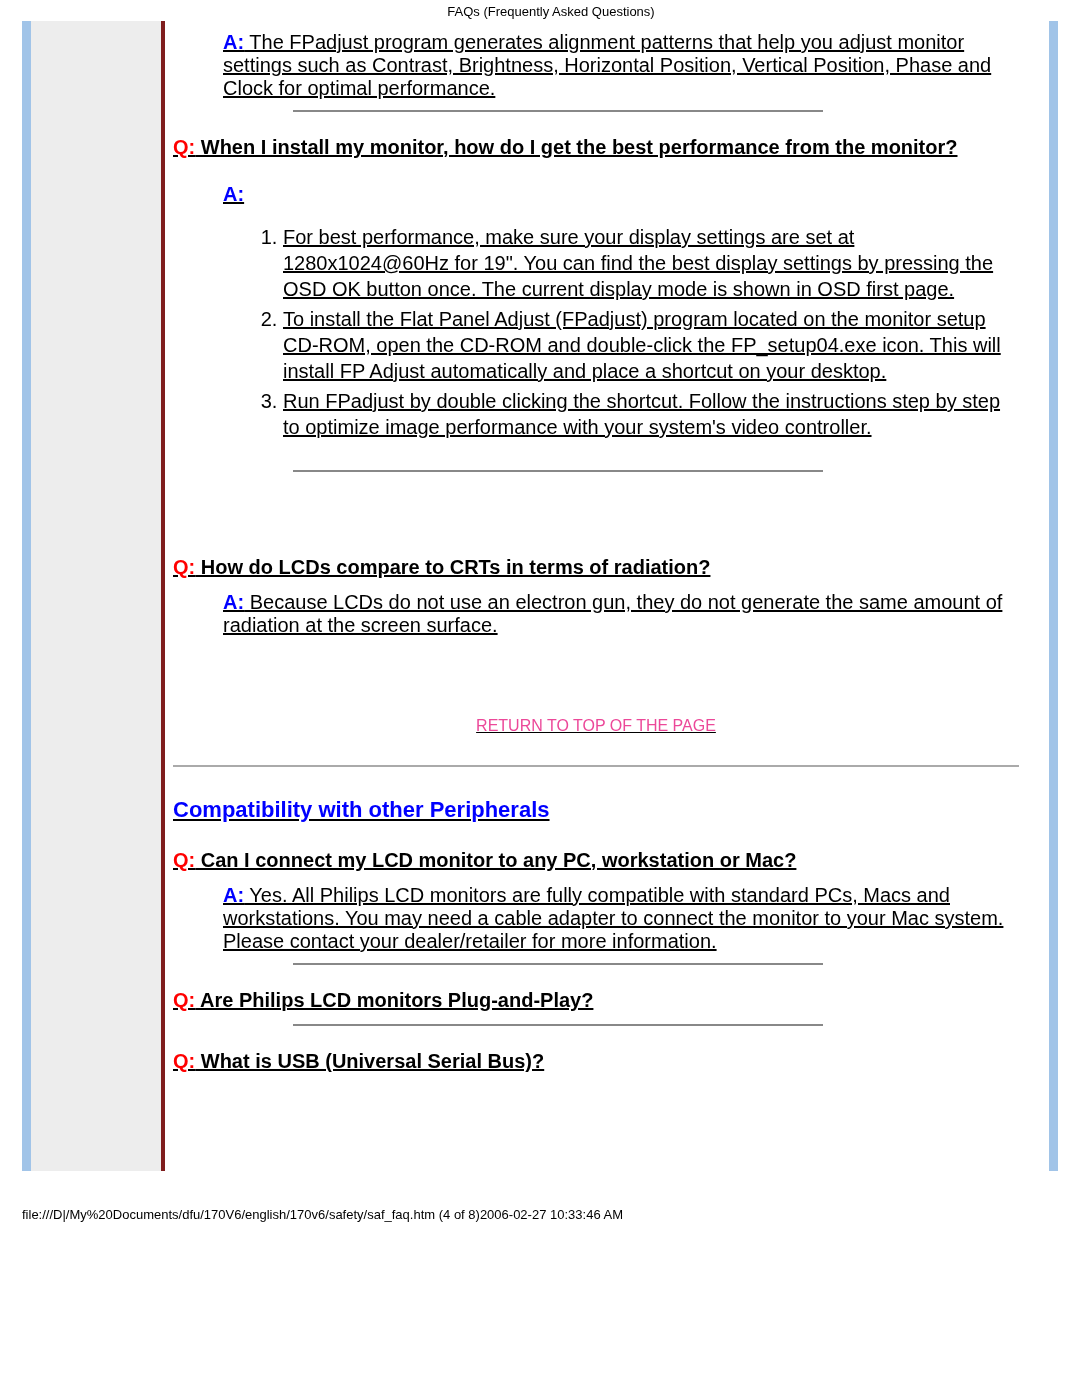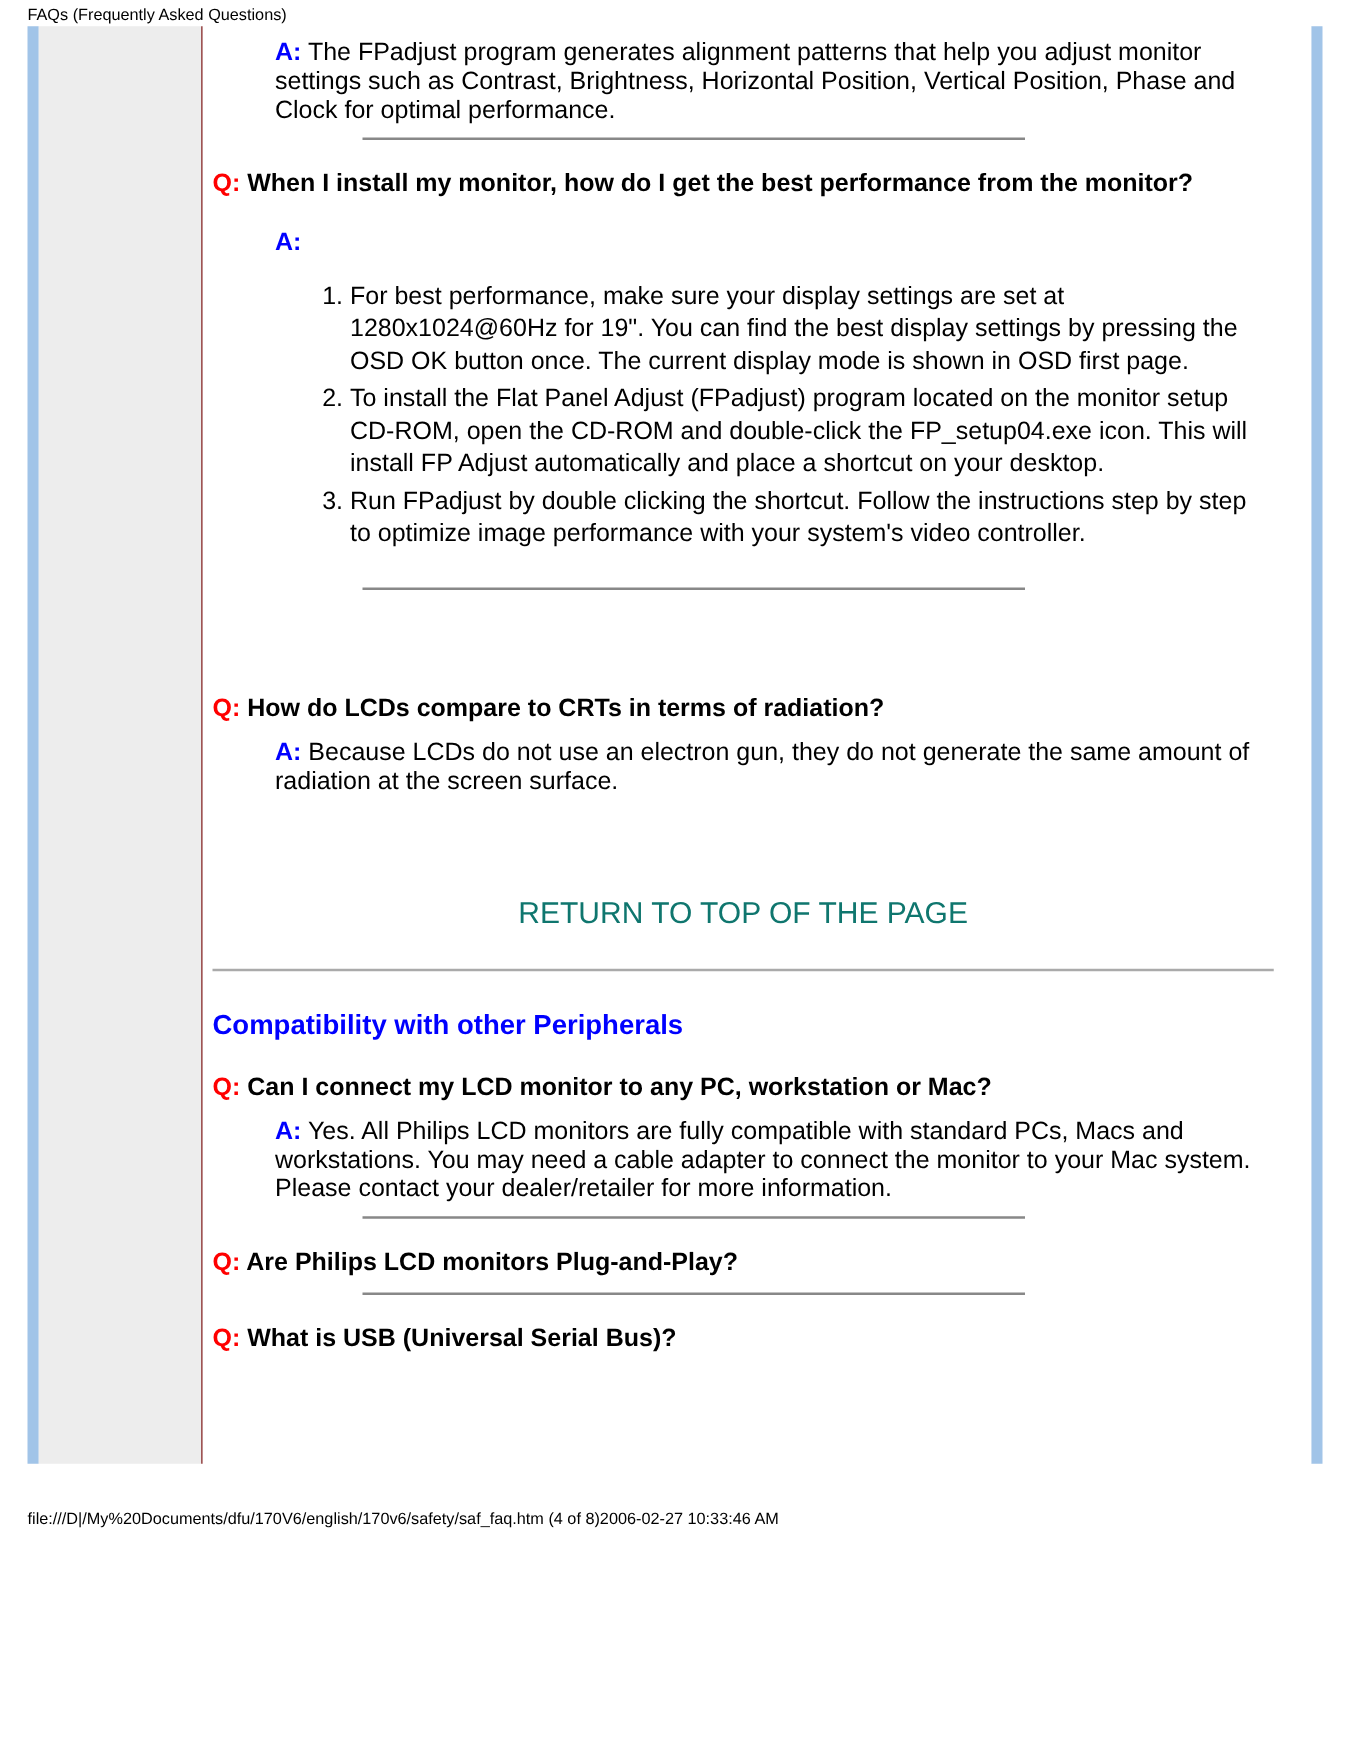--- a/index.html
+++ b/index.html
@@ -9,40 +9,42 @@
     width: 1080px;
     font-family: Arial, Helvetica, sans-serif;
     font-size: 20px;
     color: #000;
     background: #fff;
   }
   .page-header {
     font-size: 13px;
     padding: 4px 0 2px 22px;
     color: #000;
+    text-align: center;
   }
   .outer-frame {
     margin: 0 22px;
     border: 9px solid #a1c4e8;
     border-top: none;
     border-bottom: none;
     background: #fff;
     min-height: 1150px;
     display: flex;
   }
   .left-gutter {
     width: 130px;
     background: #ededed;
     flex: 0 0 130px;
   }
   .main-col {
     flex: 1;
     padding: 0 30px 20px 8px;
     background: #fff;
-    border-left: 1px solid #7f1d1d;
+    border-left: 4px solid #7f1d1d;
+    text-decoration: underline;
   }
   .answer-block {
     margin: 10px 0 0 50px;
   }
   .answer-block .a-label {
     color: #0000ff;
     font-weight: bold;
   }
   .answer-text { display: inline; }
   .q-line {
@@ -69,23 +71,23 @@
   ol.steps {
     margin: 18px 0 30px 80px;
     padding-left: 30px;
   }
   ol.steps li {
     margin-bottom: 4px;
     line-height: 1.3;
   }
   .return-link {
     text-align: center;
-    color: #0f766e;
+    color: #ec4899;
     margin: 80px 0 30px 0;
-    font-size: 24px;
+    font-size: 16px;
   }
   .section-hr {
     border: none;
     border-top: 2px solid #aaa;
     margin: 20px 0 30px 0;
   }
   .section-title {
     color: #0000ff;
     font-weight: bold;
     margin: 18px 0 26px 0;

